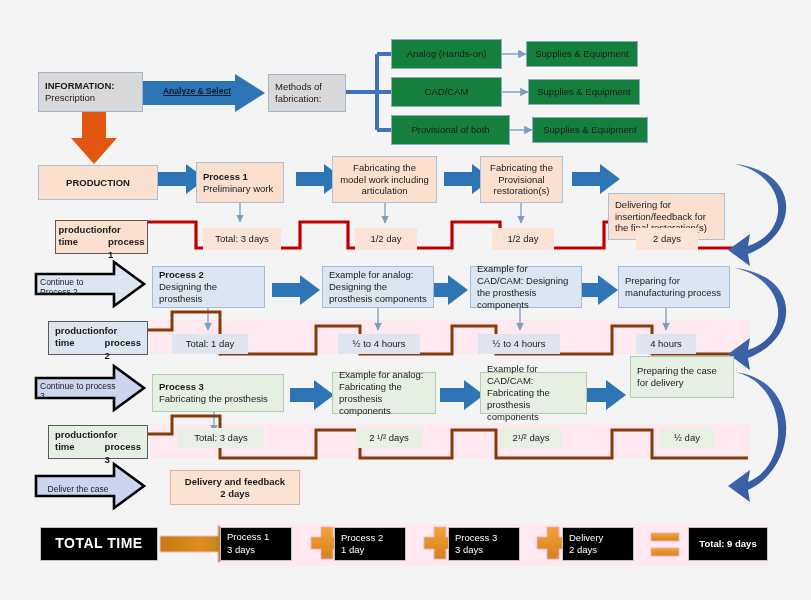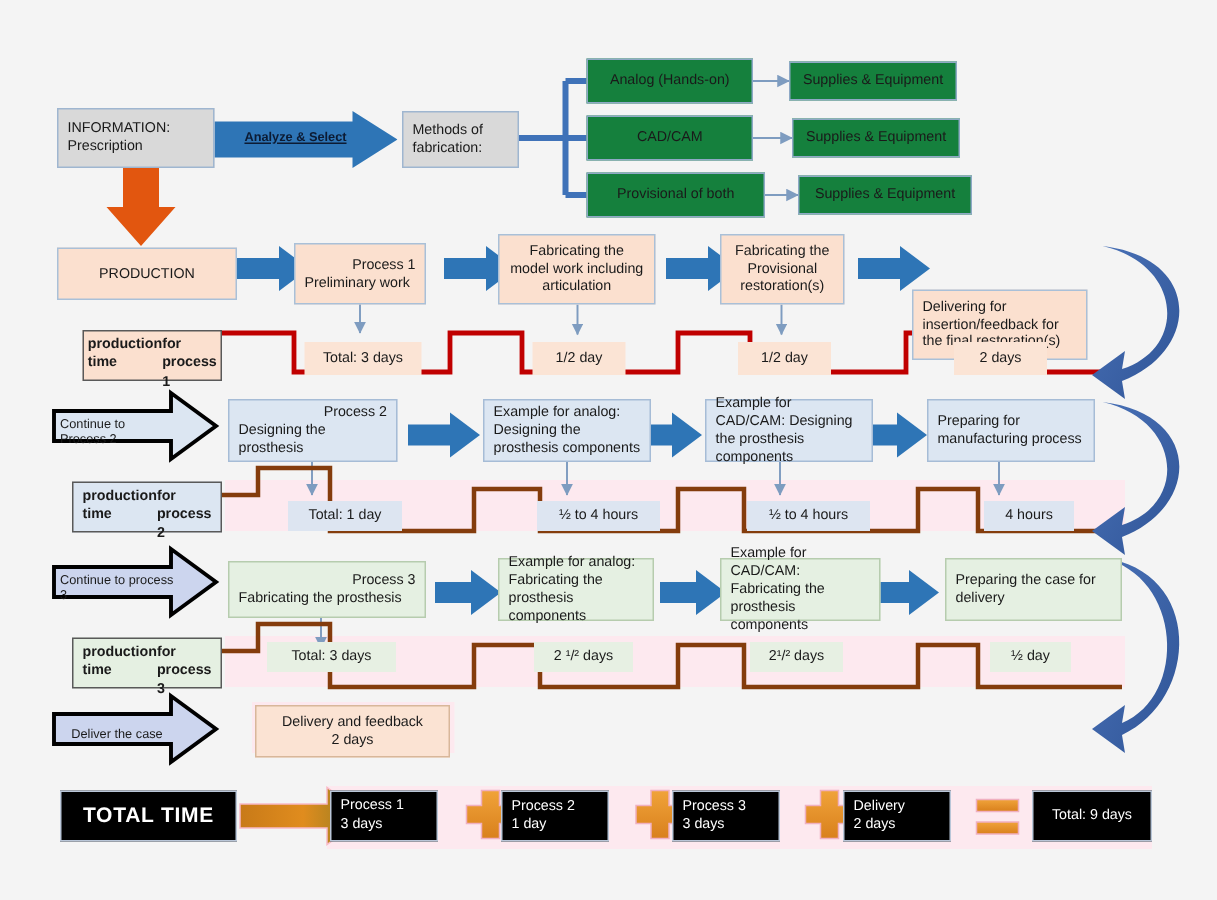--- a/index.html
+++ b/index.html
@@ -13,31 +13,31 @@
   #canvas{position:relative;width:811px;height:600px;}
   .abs{position:absolute;box-sizing:border-box;}
 
   
   .box{
     position:absolute;box-sizing:border-box;
     display:flex;flex-direction:column;justify-content:center;
     font-size:9.5px;line-height:1.25;
     padding:3px 6px;
   }
-  .box .ttl{font-weight:normal;text-align:right;}
+  .box .ttl{font-weight:bold;}
   .box.center{align-items:center;text-align:center;}
 
   .b-grey{background:#d9d9d9;border:1px solid #9fb6d0;}
   .b-grey2{background:#15803d;border:1px solid #8ea9c6;}
   .b-peach{background:#fbe0cf;border:1px solid #a9c0d8;}
   .b-blue{background:#dce6f2;border:1px solid #a6bcd6;}
   .b-green{background:#e5f0e2;border:1px solid #b6ccae;}
   .b-peachlite{background:#fbe3d3;border:1px solid #d8b79a;}
   .b-timelabel-peach{background:#fbe4d5;border:none;}
-  .b-timelabel-blue{background:#dde5f1;border:none;margin-left:20px;}
+  .b-timelabel-blue{background:#dde5f1;border:none;}
   .b-timelabel-green{background:#e7f0e3;border:none;}
   .b-black{background:#000;border:1px solid #b9c6d8;color:#fff;}
 
   
   .legend{
     position:absolute;box-sizing:border-box;
     display:flex;flex-direction:row;justify-content:center;
     font-size:9.5px;font-weight:bold;line-height:1.3;
     padding:3px 7px;border:1px solid #595959;
   }
@@ -296,21 +296,21 @@
   <div class="box b-green" style="left:152px;top:374px;width:132px;height:38px;">
     <span class="ttl">Process 3</span>
     <span>Fabricating the prosthesis</span>
   </div>
   <div class="box b-green" style="left:332px;top:372px;width:104px;height:42px;">
     <span>Example for analog: Fabricating the prosthesis components</span>
   </div>
   <div class="box b-green" style="left:480px;top:372px;width:107px;height:42px;">
     <span>Example for CAD/CAM: Fabricating the prosthesis components</span>
   </div>
-  <div class="box b-green" style="left:630px;top:372px;width:118px;height:42px;">
+  <div class="box b-green" style="left:630px;top:356px;width:104px;height:42px;">
     <span>Preparing the case for delivery</span>
   </div>
 
   <div class="legend l-green" style="left:48px;top:425px;width:100px;height:34px;">
     <span>production time</span>
     <span>for process 3</span>
   </div>
 
   <div class="box b-timelabel-green center" style="left:178px;top:428px;width:86px;height:20px;">
     <span>Total:  3 days</span>

